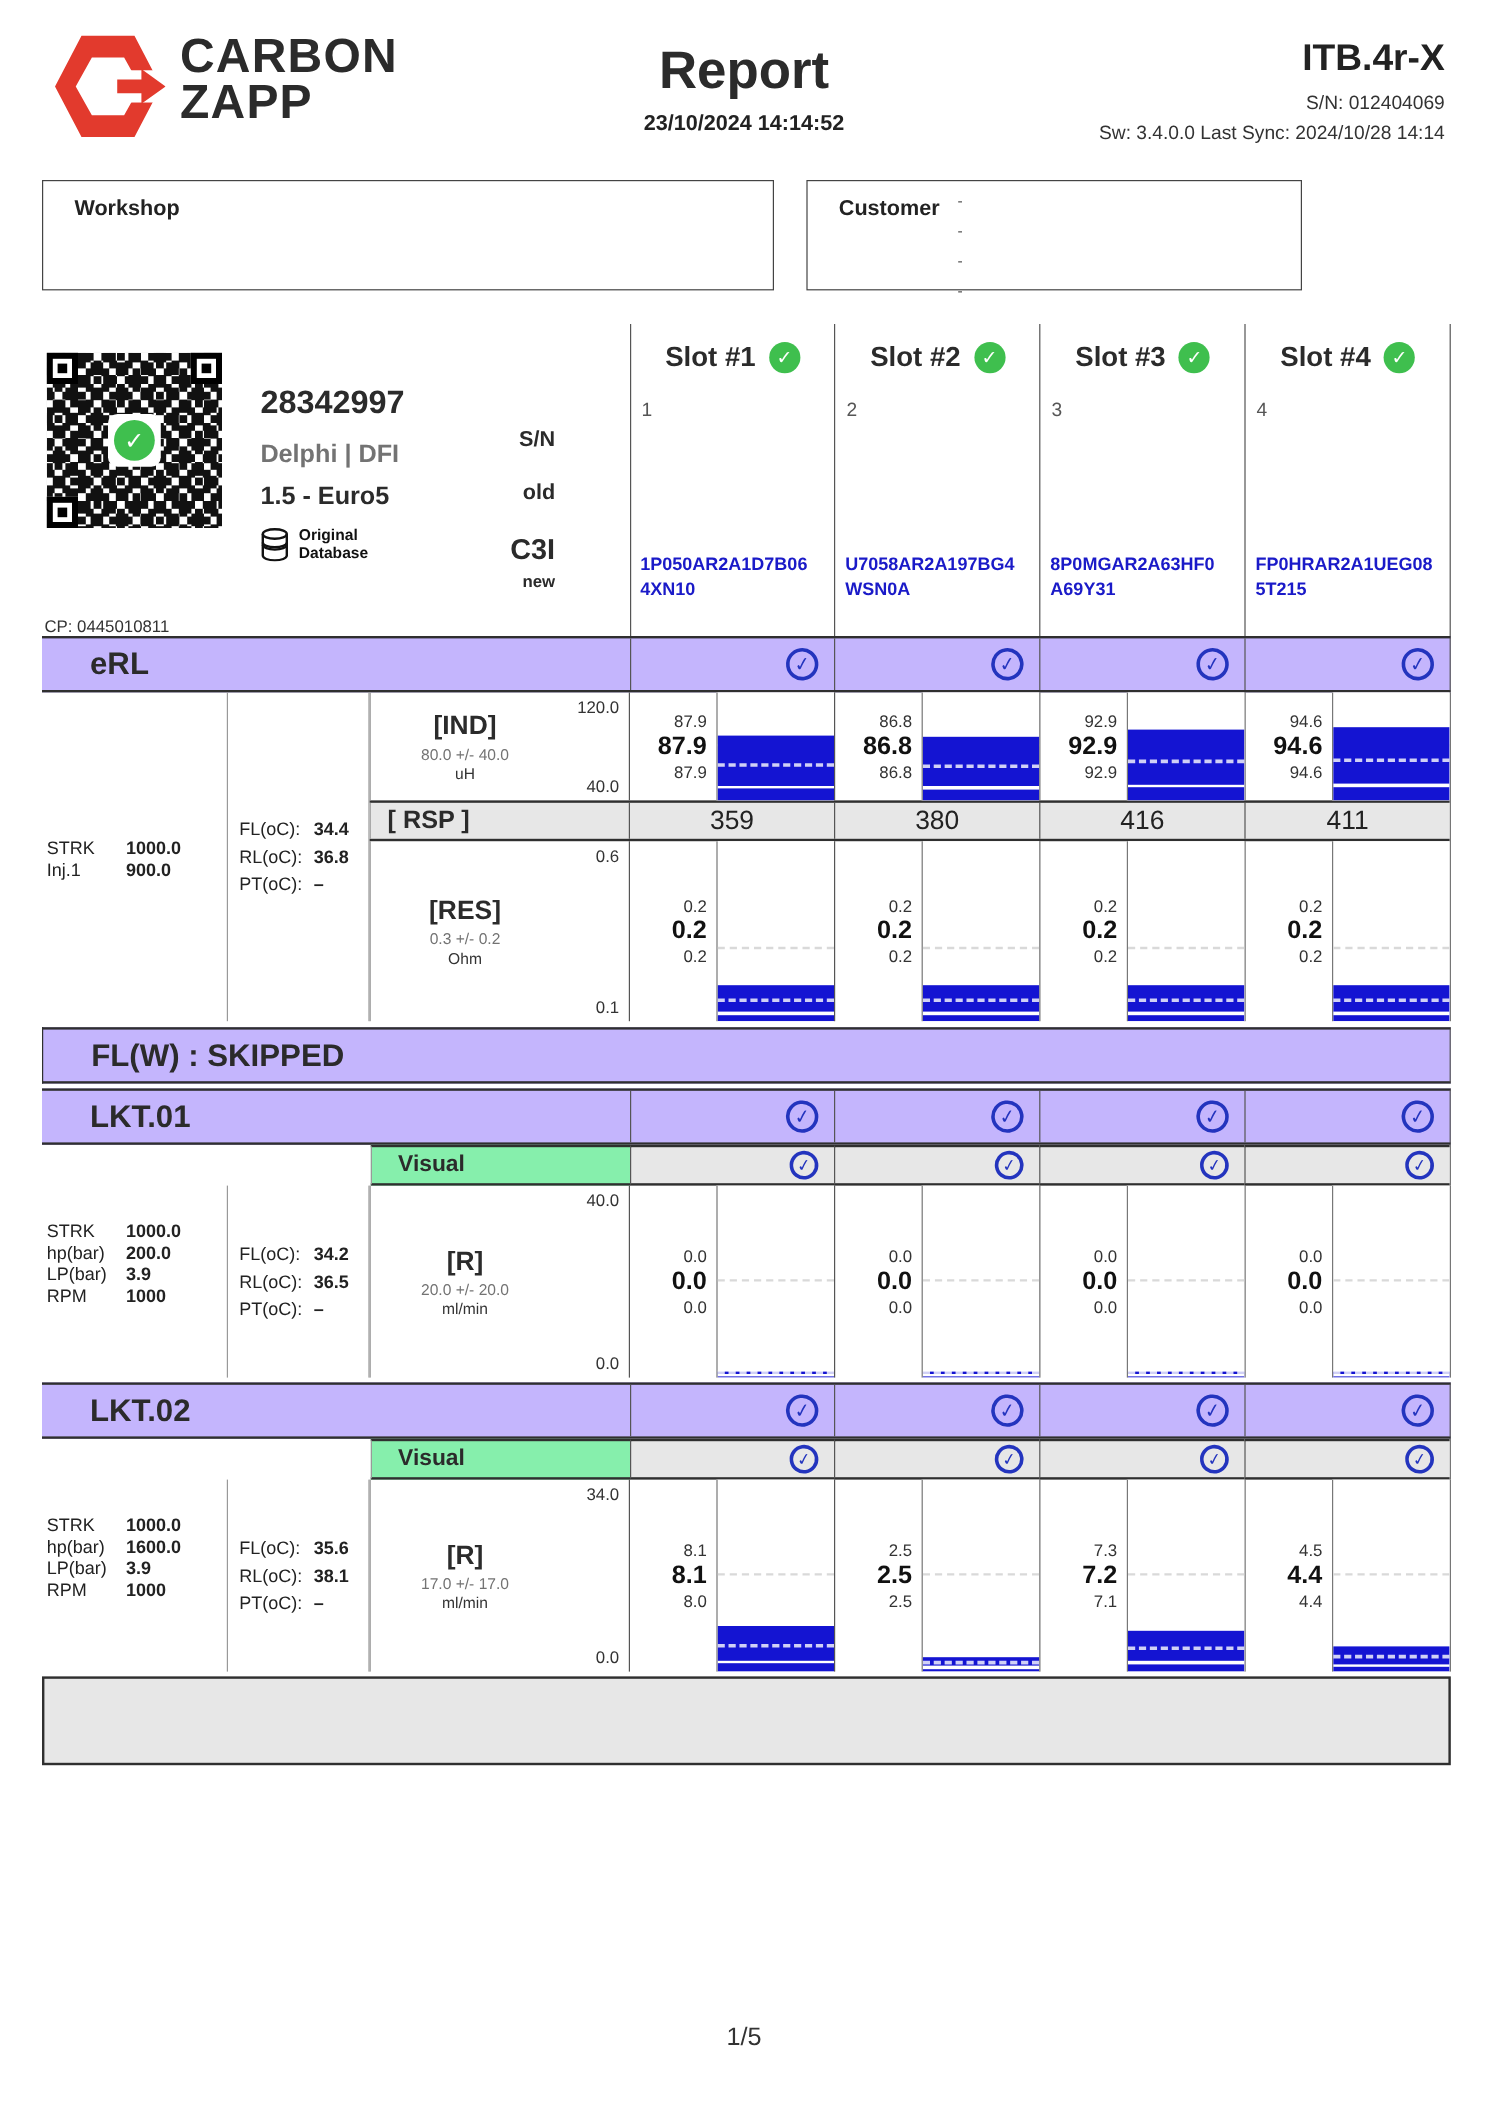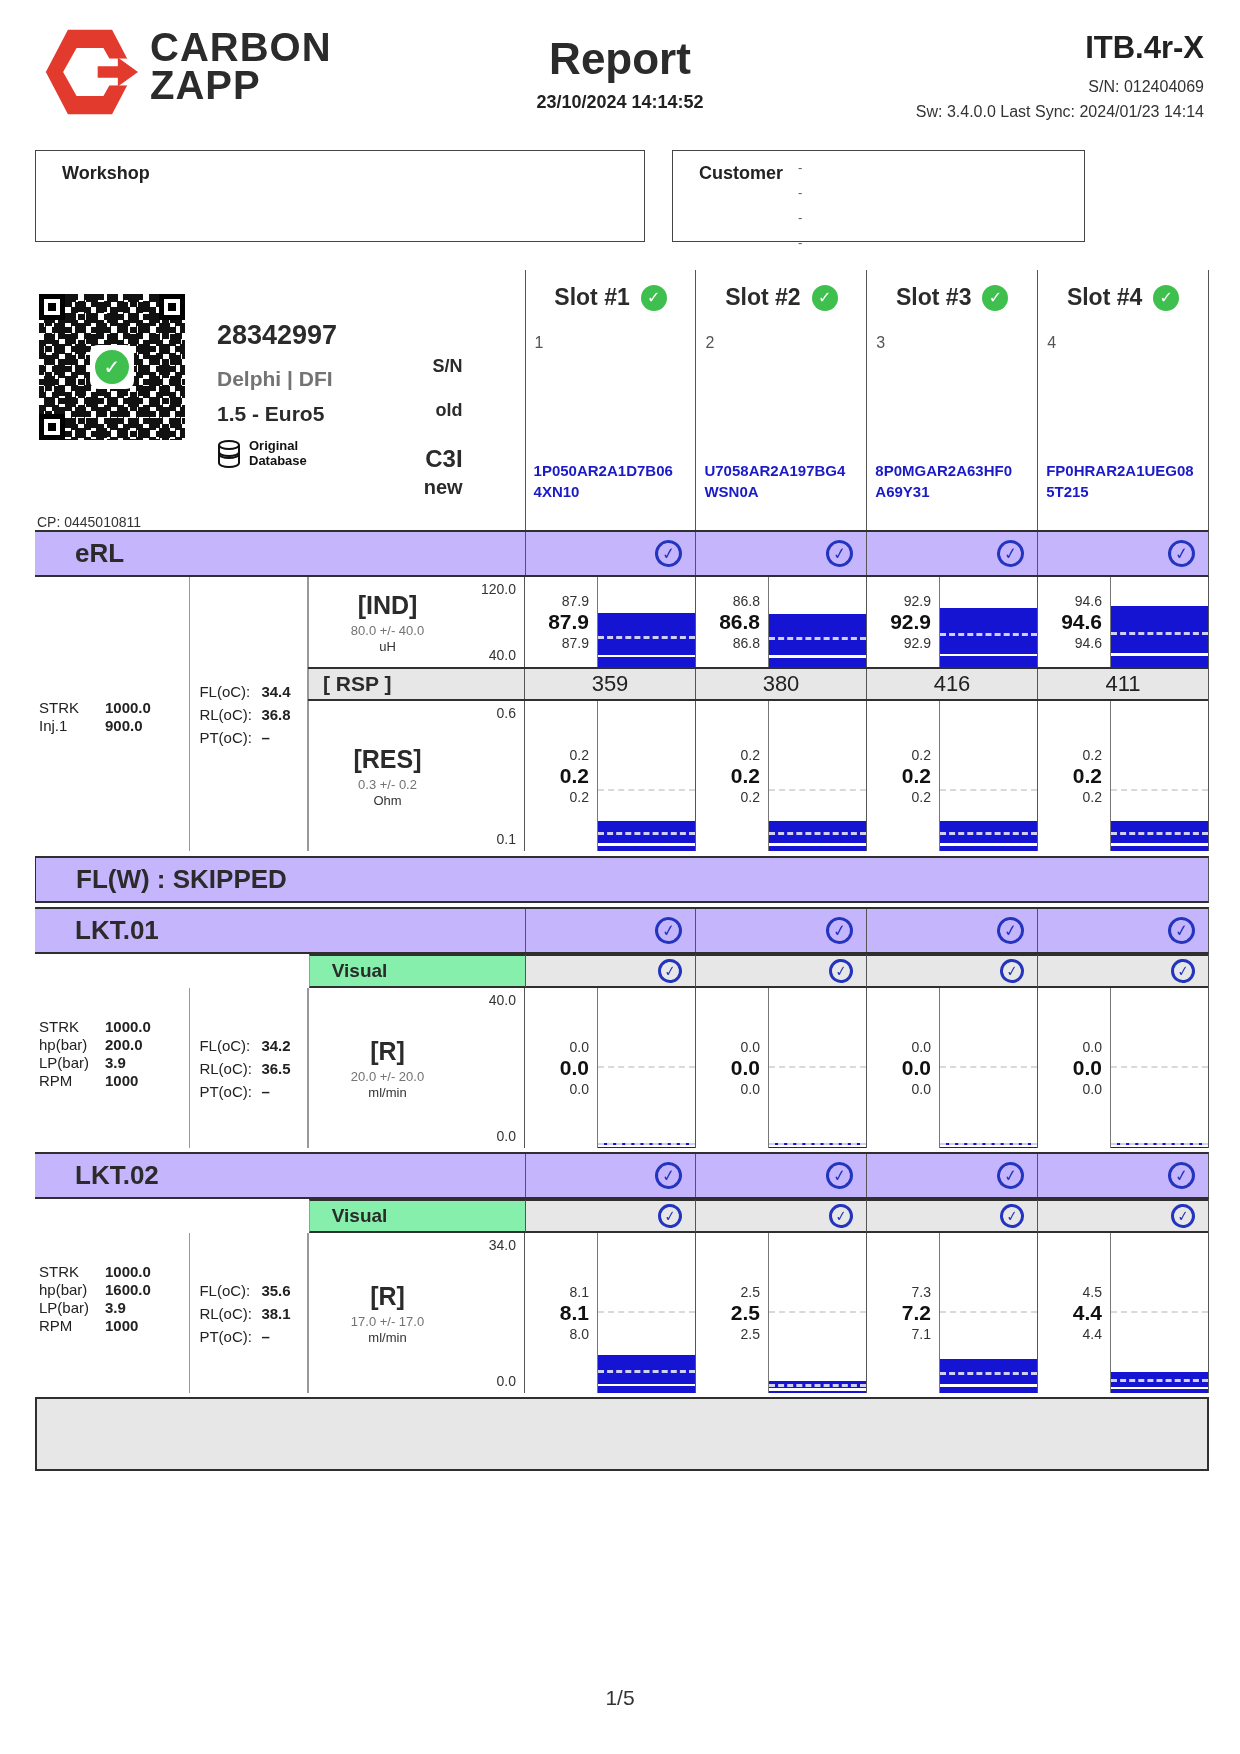--- a/index.html
+++ b/index.html
@@ -49,21 +49,21 @@
   .inj-info { position:absolute; left:182px; top:50px; }
   .inj-code { font-size:27px; font-weight:bold; color:#2b2b2b; }
   .inj-maker { font-size:21px; font-weight:bold; color:#737373; margin-top:16px; }
   .inj-type { font-size:21px; font-weight:bold; color:#2b2b2b; margin-top:11px; }
   .db-badge { display:flex; align-items:center; gap:8px; margin-top:13px; }
   .db-text { font-size:13px; font-weight:bold; line-height:1.15; color:#111; }
   .cp-text { position:absolute; left:2px; bottom:0px; font-size:14px; color:#333; }
   .lead-labels { position:absolute; right:62px; top:0; text-align:right; font-weight:bold; color:#2b2b2b; }
   .lead-labels div { position:absolute; right:0; white-space:nowrap;margin-top:18px; }
   .ll-sn { top:68px; font-size:18px; } .ll-old { top:112px; font-size:18px; }
-  .ll-c3i { top:157px; font-size:24px; } .ll-new { top:188px; font-size:20px; }
+  .ll-c3i { top:157px; font-size:24px; } .ll-new { top:188px; font-size:14px; }
 
   
   .secbar { display:flex; height:47px; background:#c4b5fd; border-top:2.5px solid #2f2f2f; border-bottom:2.5px solid #2f2f2f; border-right:1.5px solid #555; align-items:stretch; }
   .secbar .sec-label { width:490px; display:flex; align-items:center; padding-left:40px; font-size:26px; font-weight:bold; color:#2b2b2b; }
   .secbar.plain { border-left:1.5px solid #2f2f2f; }
   .secbar.plain .sec-label { width:auto; }
   .sec-slot { width:171px; border-left:1.5px solid #555; display:flex; align-items:center; justify-content:flex-end; padding-right:13px; }
   .bcheck { width:27px; height:27px; border-radius:50%; border:3px solid #2334be; color:#2334be; font-size:16px; font-weight:bold; display:inline-flex; align-items:center; justify-content:center; transform:rotate(-8deg); background:#fff0; }
   .mt5 { margin-top:5px; } .mt4 { margin-top:4px; }
 
@@ -75,21 +75,21 @@
   .temp-line .tl { width:62px; }
   .temp-line .tv { font-weight:bold; }
   .param-table { position:absolute; left:4px; right:6px; display:flex; flex-direction:column; gap:1px; }
   .param-line { display:flex; font-size:15px; }
   .param-line .pl { width:66px; }
   .param-line .pv { font-weight:bold; }
   .stack { display:flex; flex-direction:column; }
 
   .measure-row { display:flex; }
   .tcell { width:216px; position:relative; border-left:1px solid #999; display:flex; flex-direction:column; justify-content:center; align-items:center; padding-right:58px; }
-  .tname { font-size:25px; font-weight:bold; color:#2b2b2b; }
+  .tname { font-size:22px; font-weight:bold; color:#2b2b2b; }
   .tspec { font-size:13px; color:#737373; margin-top:3px; }
   .tunit { font-size:13px; color:#333; margin-top:1px; }
   .tick-top { position:absolute; top:4px; right:8px; font-size:14px; color:#333; }
   .tick-bot { position:absolute; bottom:4px; right:8px; font-size:14px; color:#333; }
 
   .slot-measure { width:171px; display:flex; border-left:1.5px solid #555; }
   .vcell { width:72px; display:flex; flex-direction:column; justify-content:center; align-items:flex-end; padding-right:8px; gap:1px; }
   .vmax,.vmin { font-size:14px; color:#333; }
   .vavg { font-size:21px; font-weight:bold; color:#111; }
   .chart { flex:1; position:relative; border-left:1px solid #777; background:#fff; overflow:hidden; }
@@ -125,21 +125,21 @@
     <polygon points="58,44 79,44 79,35 100,50 79,65 79,56 58,56" fill="#e23a2d"></polygon>
   </svg>
   <div class="brand">
     <div>CARBON</div>
     <div>ZAPP</div>
   </div>
   <div class="report-title">Report</div>
   <div class="report-date">23/10/2024 14:14:52</div>
   <div class="device-name">ITB.4r-X</div>
   <div class="device-sn">S/N: 012404069</div>
-  <div class="device-sync">Sw: 3.4.0.0 Last Sync: 2024/01/23 14:14</div>
+  <div class="device-sync">Sw: 3.4.0.0 Last Sync: 2024/10/28 14:14</div>
 
   <div class="infobox box-workshop">
     <div class="lbl">Workshop</div>
   </div>
   <div class="infobox box-customer">
     <div class="lbl">Customer</div>
     <div class="cust-dashes">
       <span>-</span>
       <span>-</span>
       <span>-</span>

